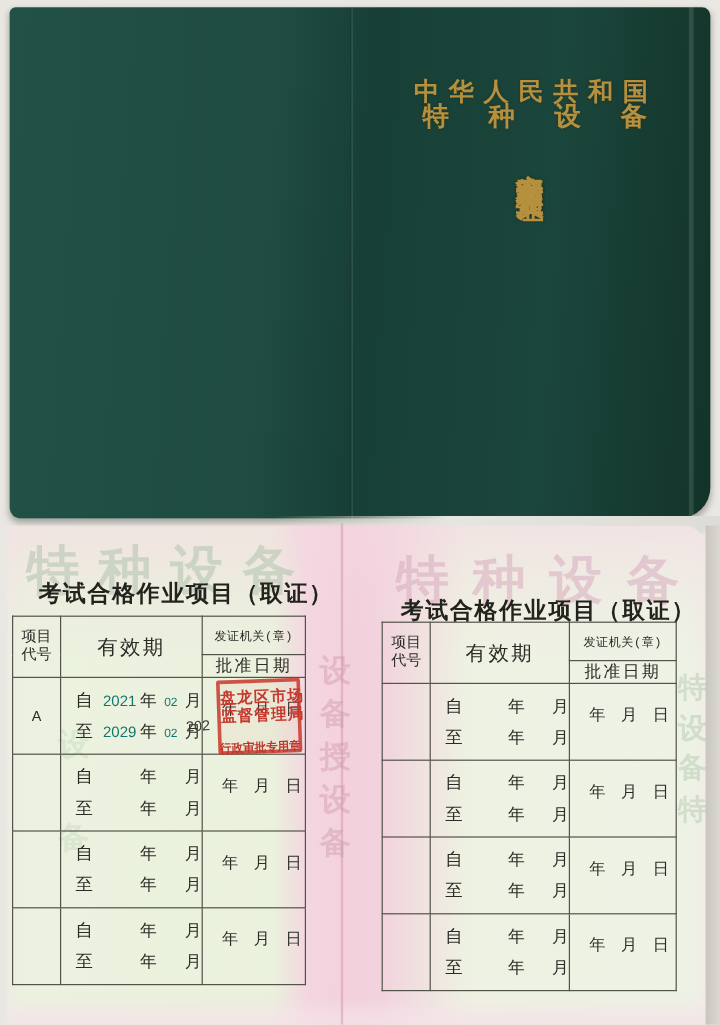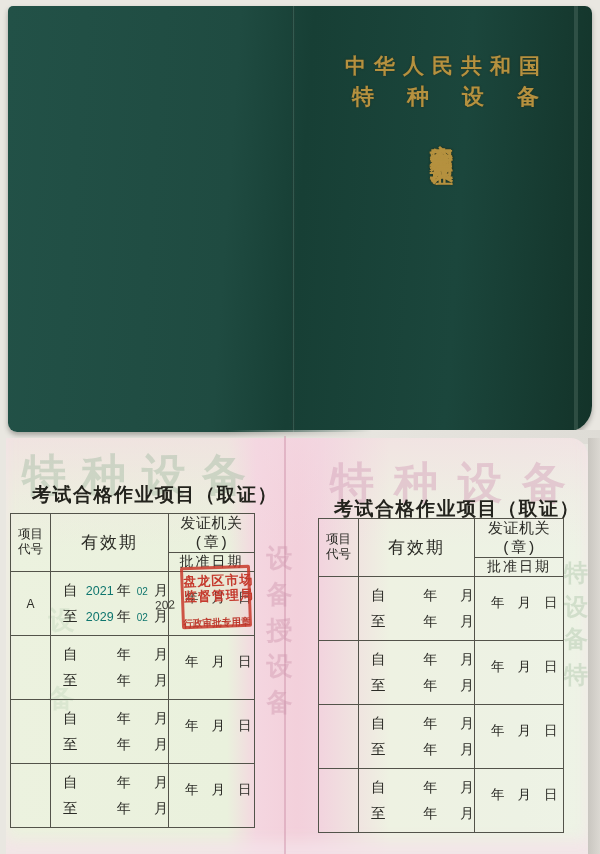--- a/index.html
+++ b/index.html
@@ -21,21 +21,21 @@
   .spine-crease{
     position:absolute;left:284px;top:0;width:3px;height:100%;
     background:linear-gradient(90deg,rgba(0,0,0,0.25),rgba(190,220,205,0.16),rgba(0,0,0,0.2));
   }
   .edge-highlight{
     position:absolute;left:566px;top:0;width:4px;height:100%;
     background:rgba(205,228,214,0.14);
   }
   .gold{color:#b5913f;text-shadow:0 0 2px rgba(50,32,8,0.55);font-weight:bold;}
   .cover-country{
-    position:absolute;left:337px;top:46px;font-size:21px;letter-spacing:8px;white-space:nowrap;
+    position:absolute;left:337px;top:56px;font-size:21px;letter-spacing:8px;white-space:nowrap;
   }
   .cover-category{
     position:absolute;left:344px;top:76px;font-size:22px;letter-spacing:33px;white-space:nowrap;
   }
   .cover-vertical{
     position:absolute;left:418px;top:120px;height:268px;
     writing-mode:vertical-rl;text-orientation:upright;
     font-size:23px;letter-spacing:2px;white-space:nowrap;
   }
 
@@ -87,21 +87,21 @@
     padding:0;color:#2c2c27;
   }
   .t-left{left:10px;top:77px;width:244px;}
   .t-right{left:318px;top:82px;width:245px;}
   tr.h1{height:32px;font-family:Liberation Mono, monospace;}
   tr.h2{height:17px;}
   tr.drow{height:64px;}
   td.code-h{font-size:12.5px;line-height:1.2;}
   td.code-h .hb{display:block;}
   td.validity-h{font-size:17px;letter-spacing:2px;}
-  td.auth-h{font-size:15px;letter-spacing:0.5px;}
+  td.auth-h{font-size:10px;letter-spacing:0.5px;}
   td.appr-h{font-size:14px;letter-spacing:2px;}
   td.code{font-size:12px;font-family:"Liberation Sans","DejaVu Sans",sans-serif;}
   td.validity .vline{
     display:flex;align-items:baseline;padding-left:12px;margin:7px 0;
   }
   .lbl{width:22px;font-size:14.5px;text-align:left;}
   .yslot{width:38px;text-align:center;font-size:12.5px;font-family:"Liberation Sans","DejaVu Sans",sans-serif;color:#0f766e;}
   .mslot{width:26px;text-align:center;font-size:10px;font-family:"Liberation Sans","DejaVu Sans",sans-serif;color:#0f766e;}
   .u{font-size:14px;}
   td.approval{vertical-align:bottom;}

